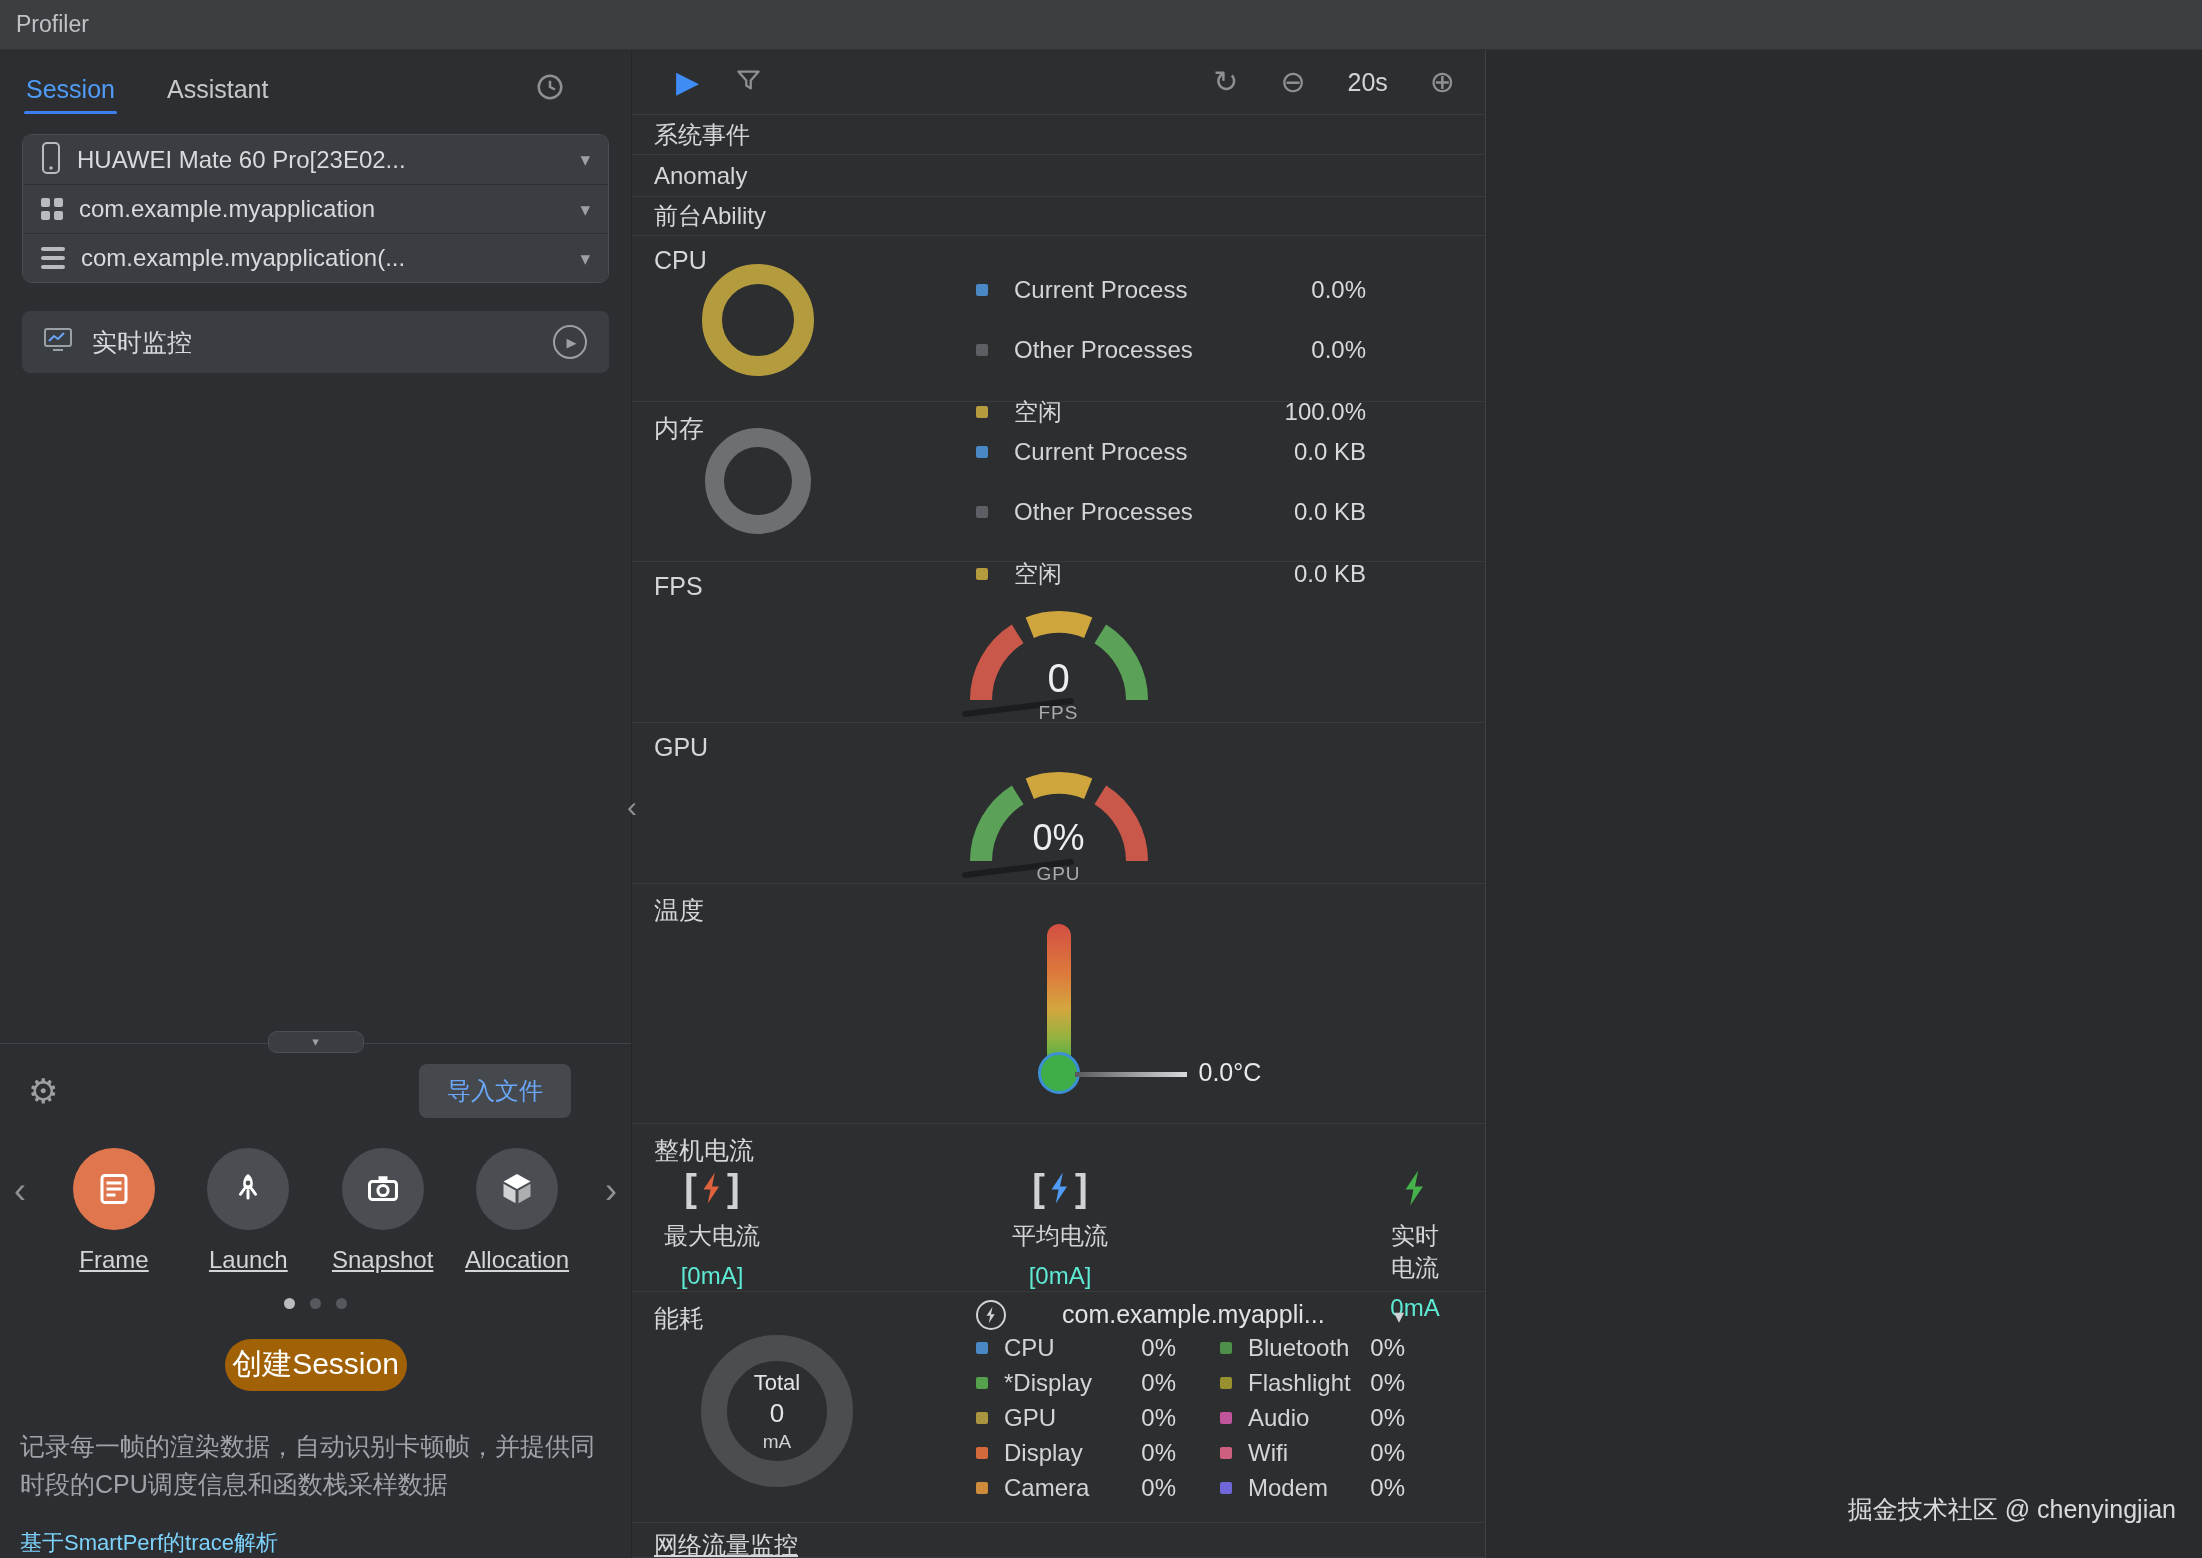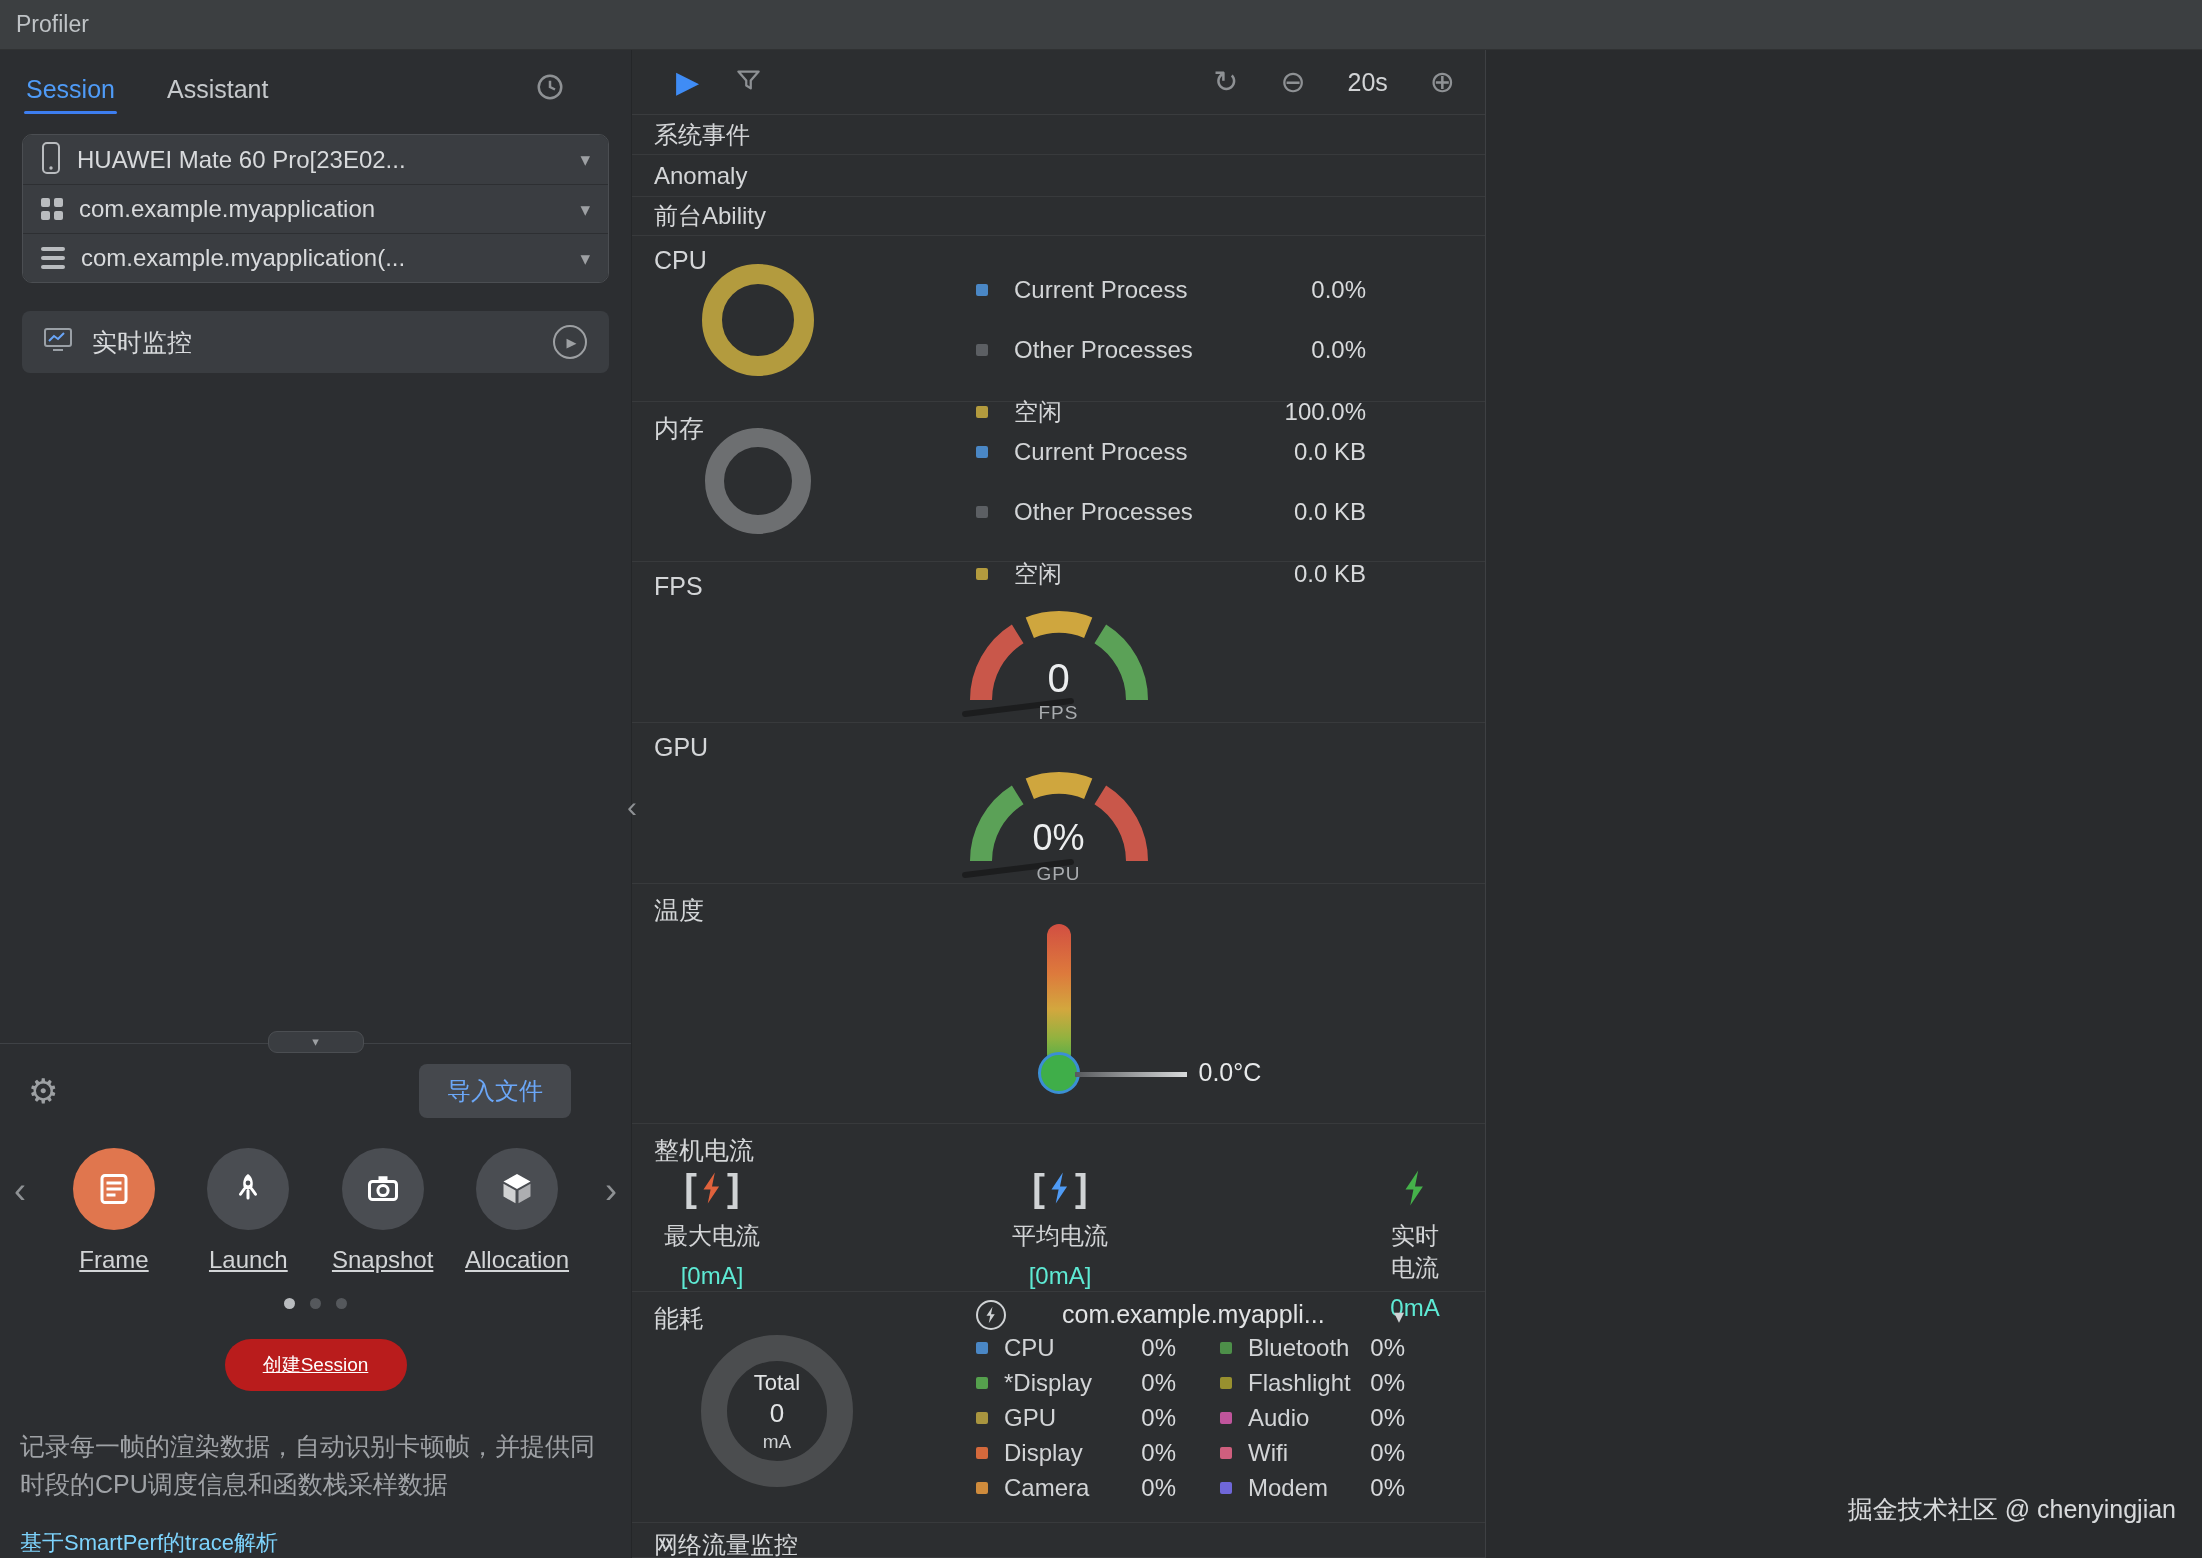--- a/index.html
+++ b/index.html
@@ -48,21 +48,21 @@
   .tools { flex:1; display:flex; justify-content:space-between; padding:0 12px;text-decoration:underline; }
   .tool { display:flex; flex-direction:column; align-items:center; width:132px; }
   .tool-circle { width:82px; height:82px; border-radius:50%; background:#4a4d52; display:flex; align-items:center; justify-content:center; }
   .tool.active .tool-circle { background:#e0764e; }
   .tool-label { margin-top:16px; font-size:24px; color:#d2d4d6; }
 
   .dots { display:flex; justify-content:center; gap:15px; margin-top:24px; }
   .dot { width:11px; height:11px; border-radius:50%; background:#55585c; }
   .dot.active { background:#b9bcbf; }
 
-  .create-btn { margin:30px auto 0; width:182px; height:52px; background:#b91c1c; color:#fff; font-size:19px; border:none; border-radius:26px; display:flex; align-items:center; justify-content:center;text-decoration:underline; }
+  .create-btn { margin:30px auto 0; width:182px; height:52px; background:#a16207; color:#fff; font-size:30px; border:none; border-radius:26px; display:flex; align-items:center; justify-content:center; }
 
   .description { margin:36px 20px 0; width:592px; font-size:25px; line-height:1.55; color:#9fa2a6; }
   .footnote { margin:24px 20px 0; font-size:22px; color:#7dd3fc; }
 
   .collapse-handle { position:absolute; right:-6px; top:740px; color:#8e9194; font-size:30px; z-index:5; }
 
   
   .monitor { width:854px; background:#2c2e30; border-right:1px solid #3e4043; display:flex; flex-direction:column; }
   .mon-toolbar { height:65px; display:flex; align-items:center; border-bottom:1px solid #3a3c3e; padding:0 30px 0 44px; gap:36px; }
   .play-btn { color:#3f8cf5; font-size:30px; line-height:1; }
@@ -461,21 +461,21 @@
           <span class="legend-value">0%</span>
         </div>
         <div class="legend-item">
           <span class="sw" style="background: rgb(111, 103, 216);"></span>
           <span class="legend-label">Modem</span>
           <span class="legend-value">0%</span>
         </div>
       </div>
     </section>
 
-    <div class="mon-row" style="flex:1; align-items:flex-start; padding-top:6px; overflow:hidden;">
+    <div class="mon-row" style="flex:1; align-items:flex-start; padding-top:6px; overflow:hidden;text-decoration:underline;">
       <span>网络流量监控</span>
     </div>
   </main>
 
   <section class="timeline">
     <span class="watermark">掘金技术社区 @ chenyingjian</span>
   </section>
 
 </div>
 

